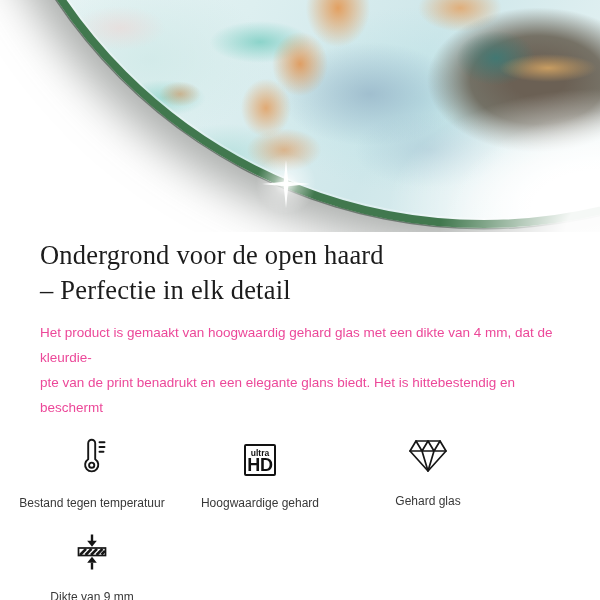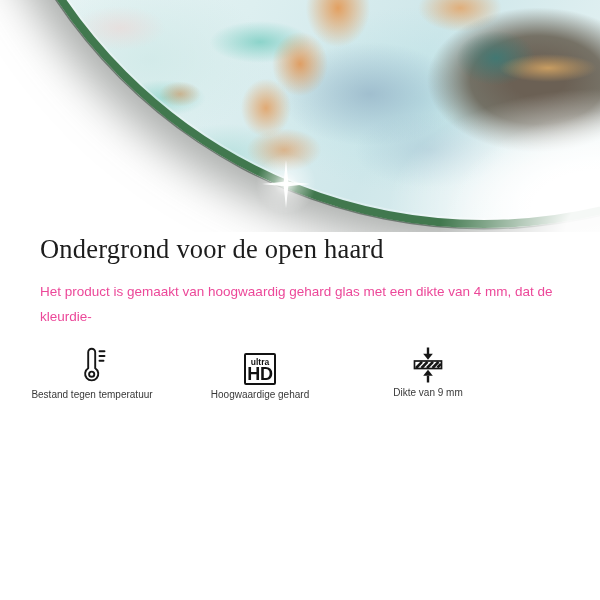--- a/index.html
+++ b/index.html
@@ -61,20 +61,21 @@
   .sparkle {
     position: absolute;
     left: 256px; top: 154px;
     width: 60px; height: 60px;
     pointer-events: none;
   }
 
   
   .content { padding: 0 40px; }
   h1.title {
+    margin-top: 6px;
     font-family: "Liberation Serif", "DejaVu Serif", serif;
     font-weight: 400;
     font-size: 26.5px;
     line-height: 35px;
     color: #1c1c1c;
     letter-spacing: 0.2px;
   }
   h1.title span { display: block; }
   .desc {
     margin-top: 12px;
@@ -97,22 +98,22 @@
     flex-direction: column;
     align-items: center;
   }
   .icon-wrap {
     height: 44px;
     display: flex;
     align-items: flex-end;
     justify-content: center;
   }
   .feature .label {
-    margin-top: 4px;
-    font-size: 10px;
+    margin-top: 20px;
+    font-size: 12px;
     color: #383838;
     white-space: nowrap;
   }
   svg.fi { display: block; }
   svg.fi .st {
     fill: none;
     stroke: #161616;
     stroke-width: 1.9;
     stroke-linecap: round;
     stroke-linejoin: round;
@@ -151,24 +152,26 @@
         <circle cx="30" cy="30" r="30" fill="url(#glow)"></circle>
         <path d="M30 6 L32.3 27.7 L54 30 L32.3 32.3 L30 54 L27.7 32.3 L6 30 L27.7 27.7 Z" fill="#ffffff" opacity="0.95"></path>
       </svg>
     </div>
   </div>
 
   <div class="content">
 
     <h1 class="title">
       <span>Ondergrond voor de open haard</span>
+      <span>– Perfectie in elk detail</span>
     </h1>
 
     <p class="desc">
       <span>Het product is gemaakt van hoogwaardig gehard glas met een dikte van 4 mm, dat de kleurdie-</span>
+      <span>pte van de print benadrukt en een elegante glans biedt. Het is hittebestendig en beschermt</span>
     </p>
 
     <div class="features">
 
       <div class="feature">
         <div class="icon-wrap">
           <svg class="fi" viewBox="0 0 30 40" width="30" height="40">
             <path class="st" d="M11.2 23.2 a6.6 6.6 0 1 0 7 0 V7.2 a3.5 3.5 0 0 0 -7 0 Z"></path>
             <circle class="st" cx="14.7" cy="29.2" r="2.6"></circle>
             <path class="st" d="M22.5 6.2 H27.5 M22.5 11 H27.5 M22.5 15.8 H26.5"></path>
@@ -181,20 +184,29 @@
         <div class="icon-wrap">
           <div class="uhd-box">
             <span class="uhd-top">ultra</span>
             <span class="uhd-bottom">HD</span>
           </div>
         </div>
         <div class="label">Hoogwaardige gehard</div>
       </div>
 
 
+      <div class="feature">
+        <div class="icon-wrap" style="height:42px">
+          <svg class="fi" viewBox="0 0 42 36" width="42" height="36">
+            <path class="st" style="stroke-width:1.7" d="M9 3 H33 L39 13 L21 33 L3 13 Z"></path>
+            <path class="st" style="stroke-width:1.7" d="M3 13 H39 M9 3 L15 13 M21 3 L15 13 M21 3 L27 13 M33 3 L27 13 M15 13 L21 33 M27 13 L21 33"></path>
+          </svg>
+        </div>
+        <div class="label">Gehard glas</div>
+      </div>
 
 
       <div class="feature">
         <div class="icon-wrap" style="height:42px">
           <svg class="fi" viewBox="0 0 32 36" width="32" height="36">
             <path d="M16 0.5 V7" stroke="#161616" stroke-width="2.4" fill="none"></path>
             <path d="M11.2 6.8 H20.8 L16 12.8 Z" fill="#161616"></path>
             <rect x="2.5" y="14" width="27" height="7.5" fill="#ffffff" stroke="#161616" stroke-width="1.7"></rect>
             <g stroke="#161616" stroke-width="2.6" fill="none">
               <path d="M4 21 L10 14.8"></path>

